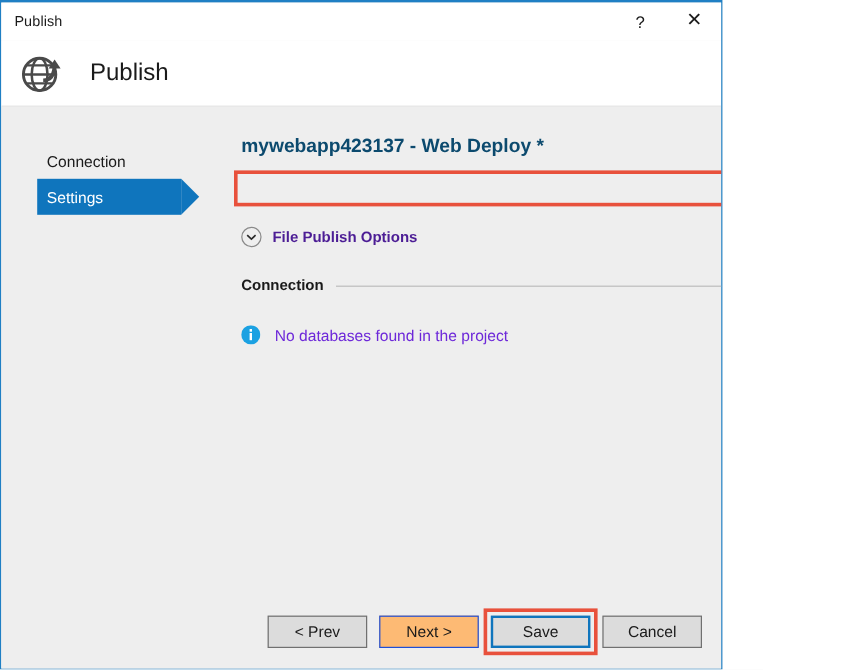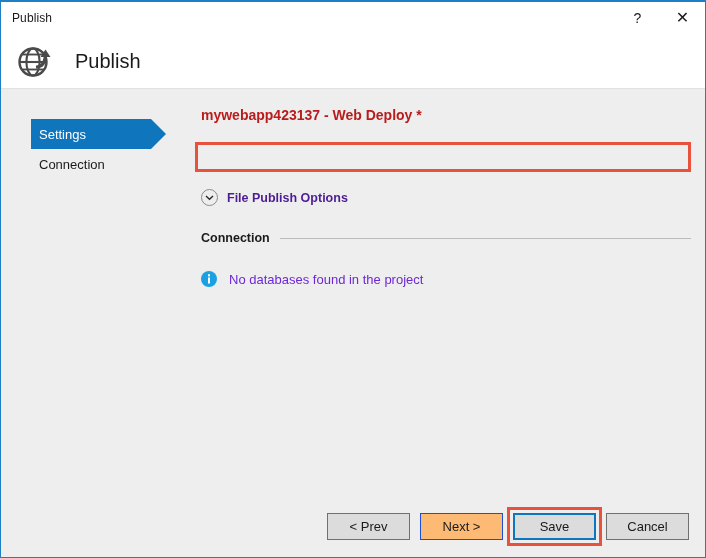--- a/index.html
+++ b/index.html
@@ -6,21 +6,21 @@
   html, body {
     margin: 0; padding: 0;
     width: 706px; height: 558px;
     background: #ffffff;
     font-family: "Liberation Sans", sans-serif;
     overflow: hidden;
   }
 
   .window {
     position: relative;
-    width: 706px;
+    width: 602px;
     height: 558px;
     background: #eeeeee;
     border: 1px solid #1f7fc4;
     border-top-width: 2px;
     overflow: hidden;
   }
 
   
   .titlebar {
     position: relative;
@@ -110,24 +110,24 @@
   }
 
   
   .content {
     position: absolute;
     left: 198px;
     top: 0;
     right: 8px;
   }
   .content-title {
-    font-size: 14px;
+    font-size: 16px;
     font-weight: bold;
-    color: #b91c1c;
-    margin-top: 18px;
+    color: #0c4a6e;
+    margin-top: 25px;
     margin-left: 2px;
   }
 
   
   .config-highlight {
     position: absolute;
     left: -4px;
     top: 53px;
     width: 496px;
     height: 30px;
@@ -310,25 +310,25 @@
         <path d="M21 26 C28 26 30.5 20 30.5 12" fill="none" stroke="#4a4a4a" stroke-width="3.2" stroke-linecap="butt"></path>
         <path d="M30.5 8.5 L35.5 16 L25.5 16 Z" fill="#4a4a4a"></path>
       </svg>
     </span>
     <div class="header-title">Publish</div>
   </div>
 
   <div class="body">
 
     <div class="sidebar">
+      <div class="nav-item">
+        <span>Connection</span>
+      </div>
       <div class="nav-item selected">
         <span>Settings</span>
-      </div>
-      <div class="nav-item">
-        <span>Connection</span>
       </div>
     </div>
 
     <div class="content">
 
       <div class="content-title">mywebapp423137 - Web Deploy *</div>
 
       <div class="config-highlight"></div>
 
 

